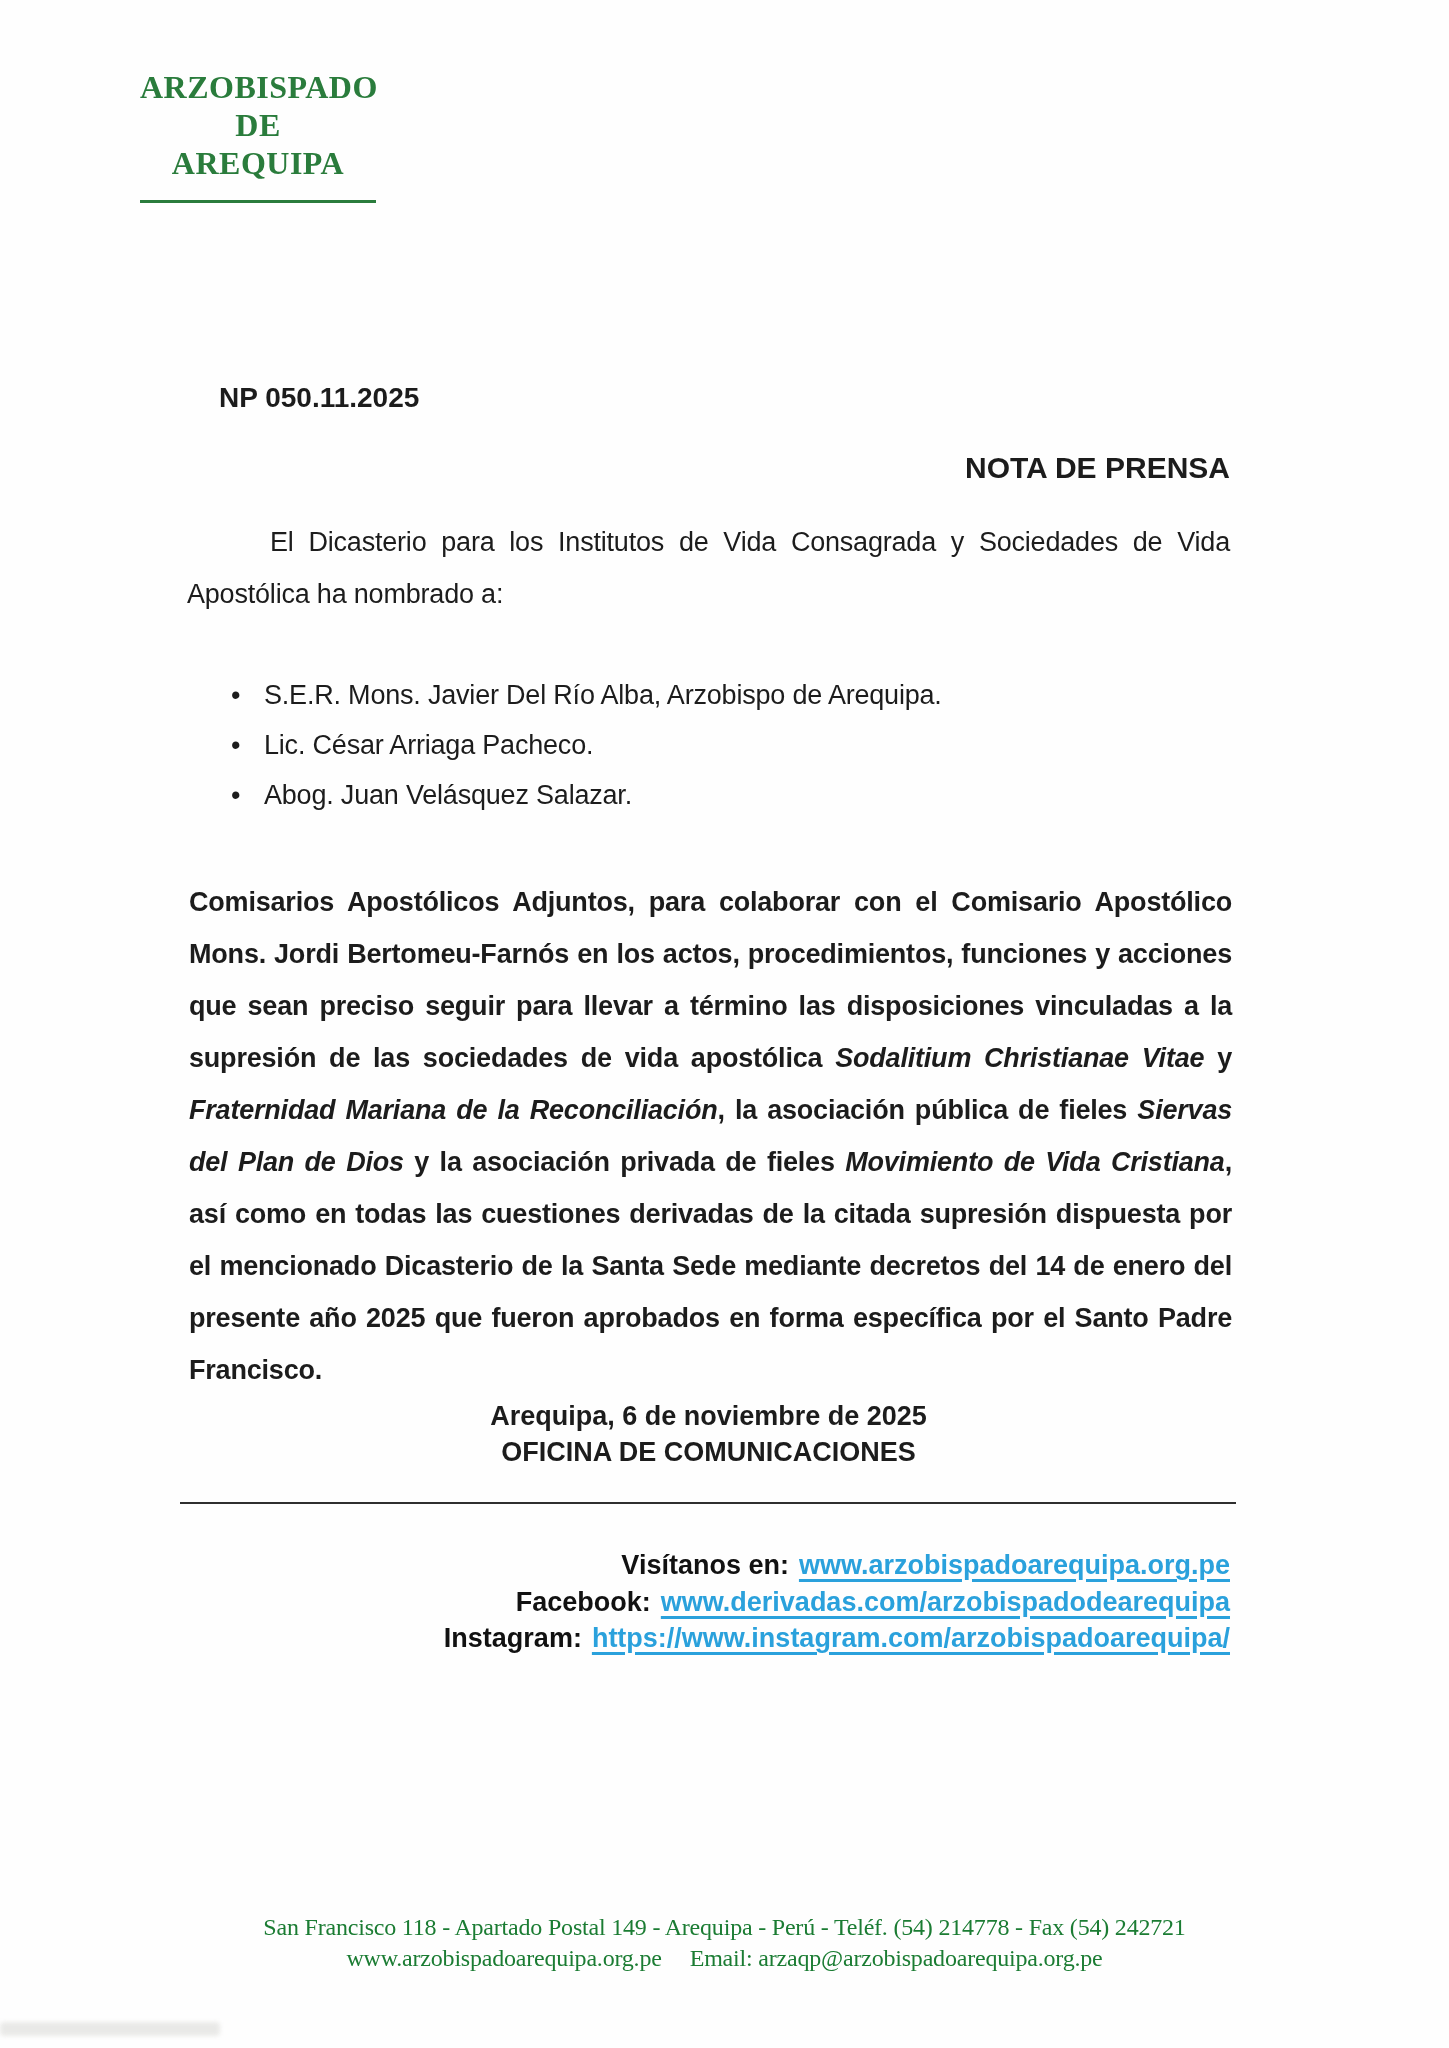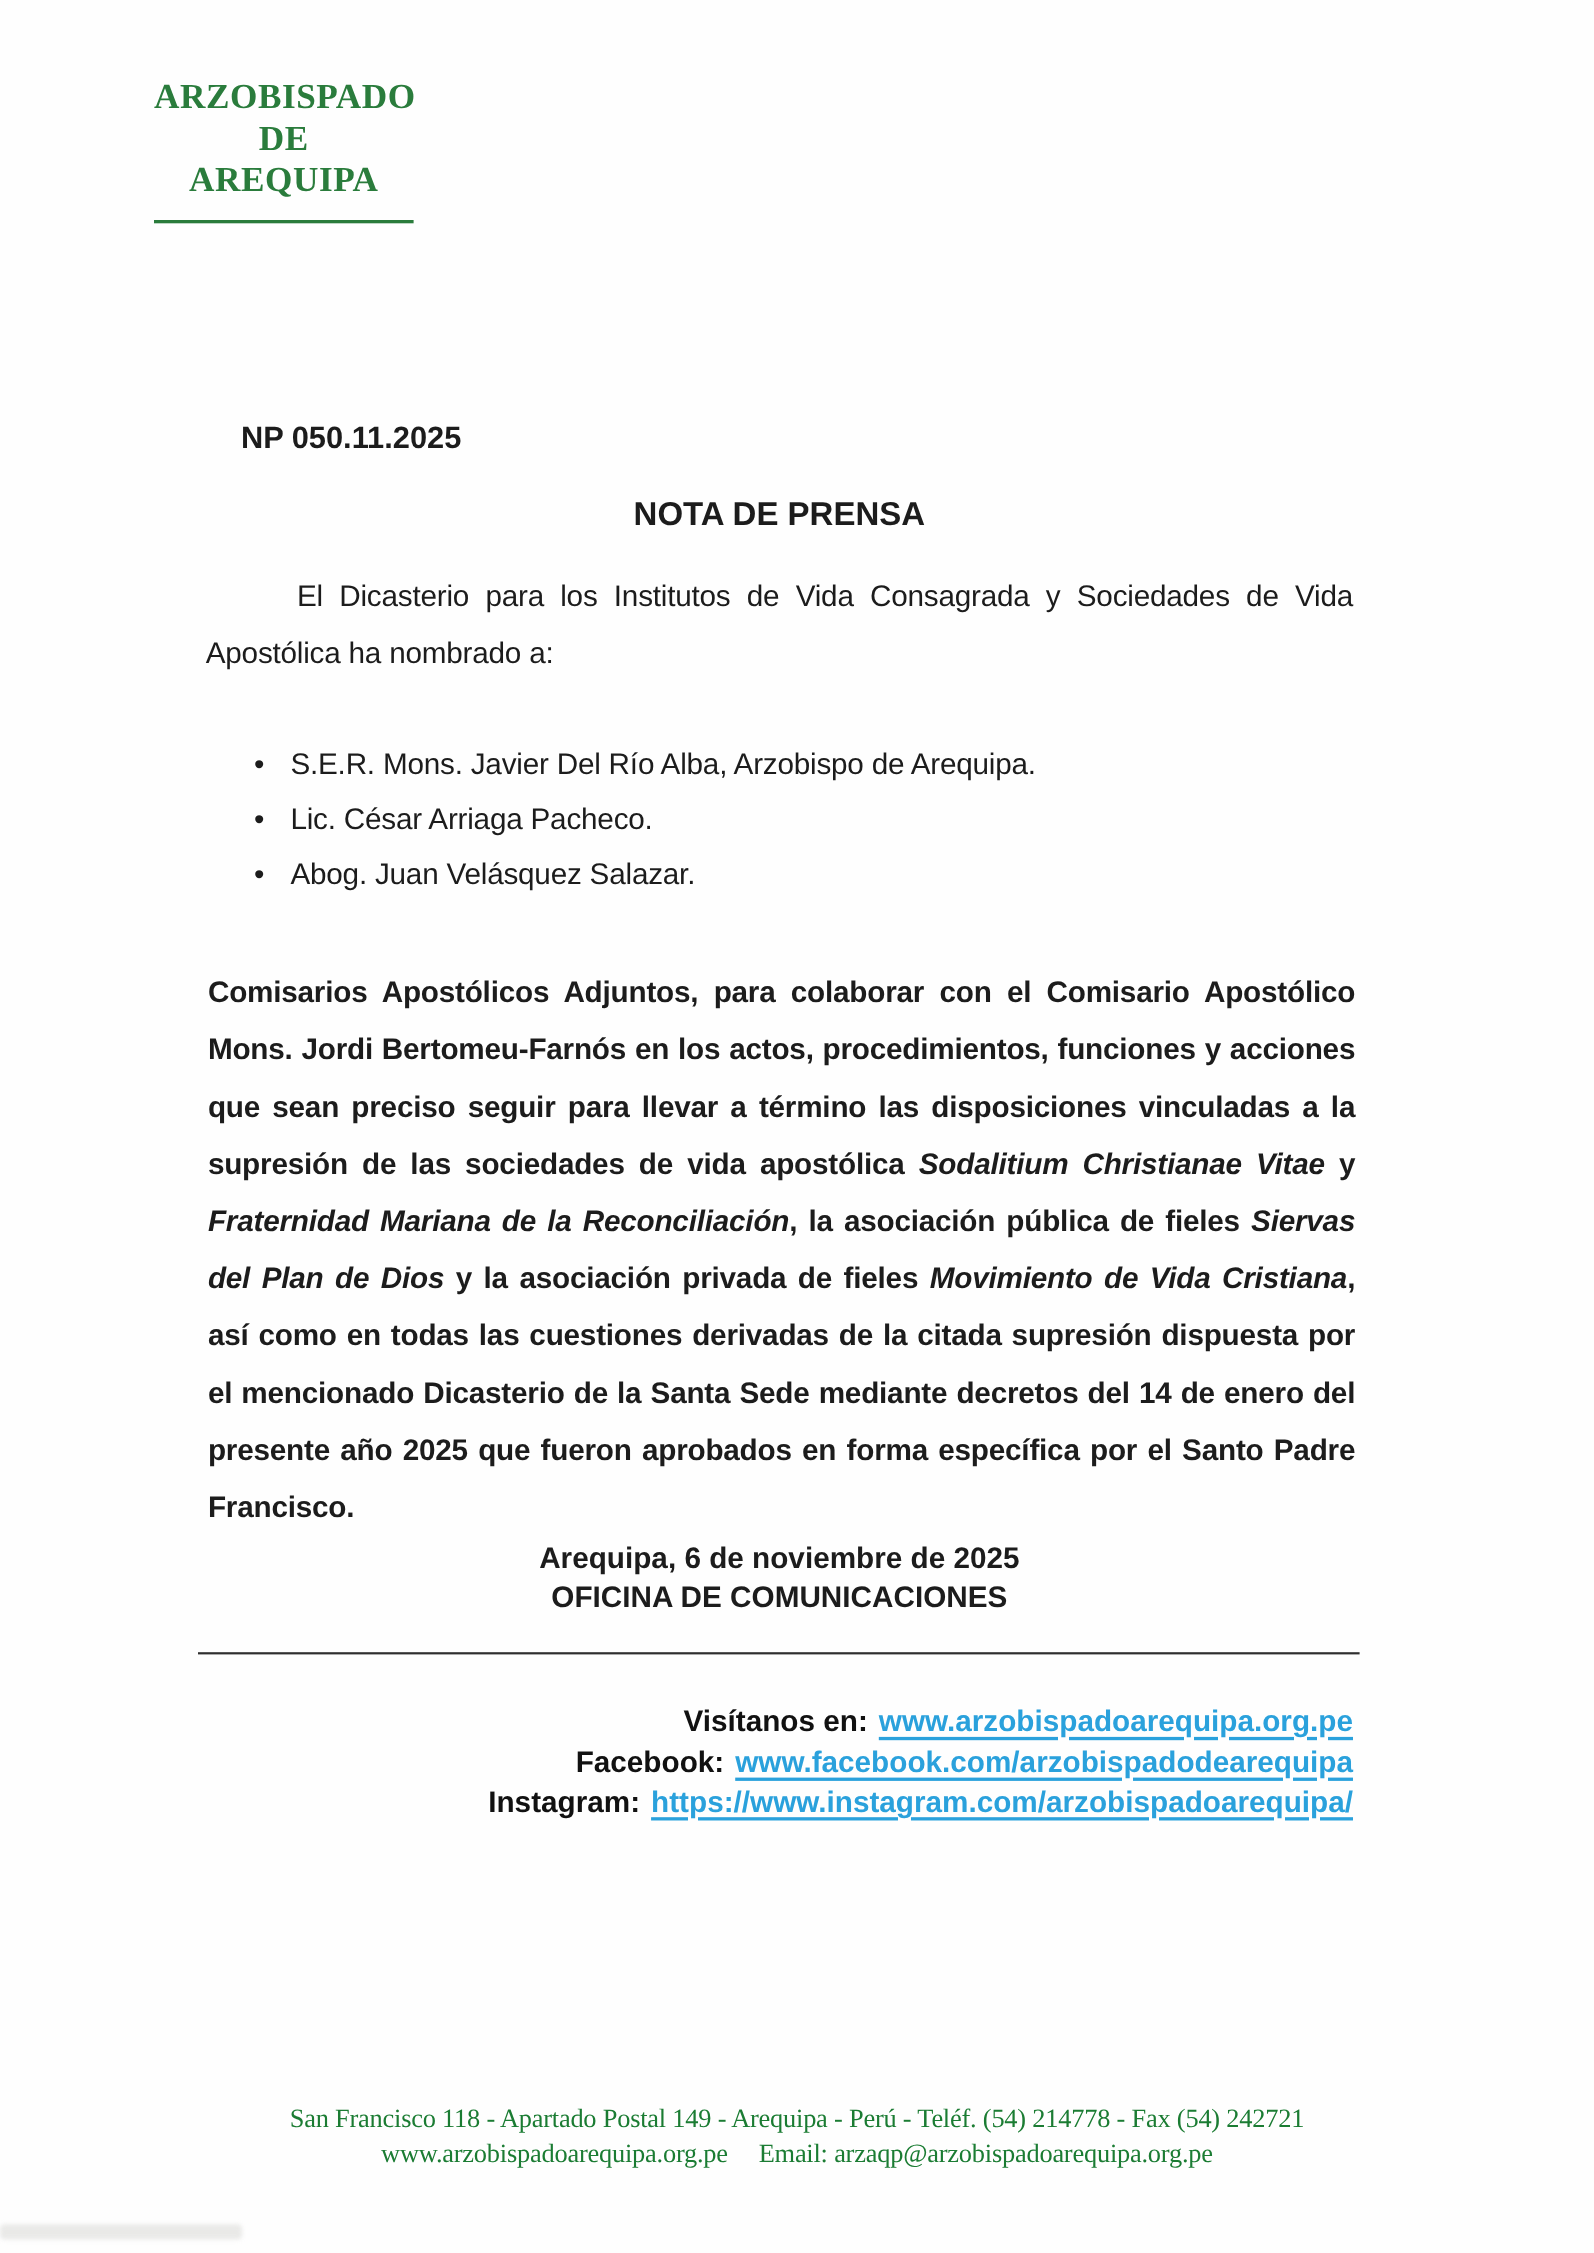--- a/index.html
+++ b/index.html
@@ -49,21 +49,21 @@
     font-weight: 700;
     font-size: 28px;
     line-height: 30px;
     margin-left: 32px;
   }
   .doc-title {
     position: absolute;
     top: 452px;
     left: 0;
     width: 100%;
-    text-align: center;
+    text-align: right;
     font-weight: 700;
     font-size: 30px;
     line-height: 32px;
   }
   .intro {
     position: absolute;
     top: 516px;
     left: 0;
     width: 100%;
     font-size: 27px;
@@ -210,21 +210,21 @@
       <div>OFICINA DE COMUNICACIONES</div>
     </div>
 
     <div class="divider"></div>
 
     <div class="links">
       <div>
         <span class="lbl">Visítanos en:</span><a href="#">www.arzobispadoarequipa.org.pe</a>
       </div>
       <div>
-        <span class="lbl">Facebook:</span><a href="#">www.facebook.com/arzobispadodearequipa</a>
+        <span class="lbl">Facebook:</span><a href="#">www.derivadas.com/arzobispadodearequipa</a>
       </div>
       <div>
         <span class="lbl">Instagram:</span><a href="#">https://www.instagram.com/arzobispadoarequipa/</a>
       </div>
     </div>
 
   </div>
 
   <div class="footer">
     <div>San Francisco 118 - Apartado Postal 149 - Arequipa - Perú - Teléf. (54) 214778 - Fax (54) 242721</div>

